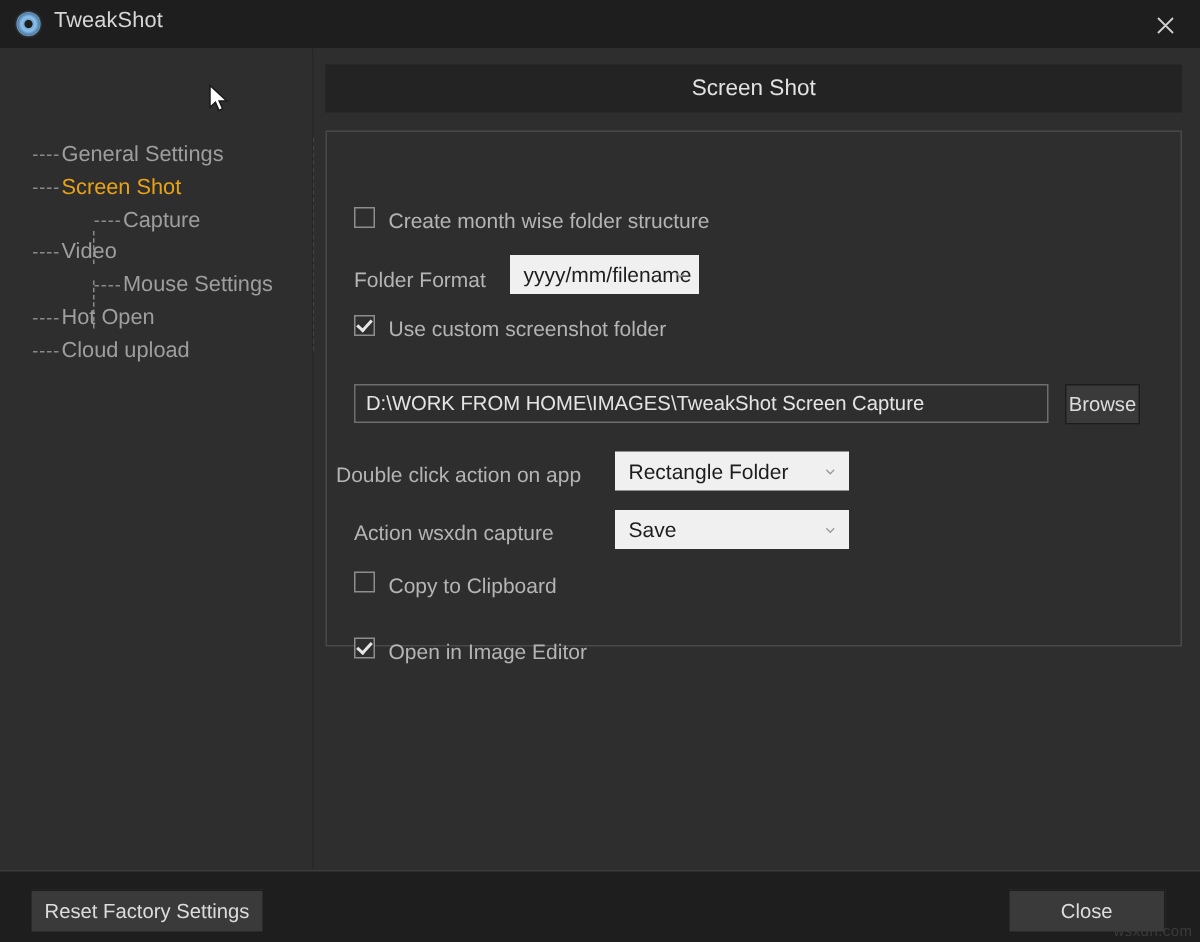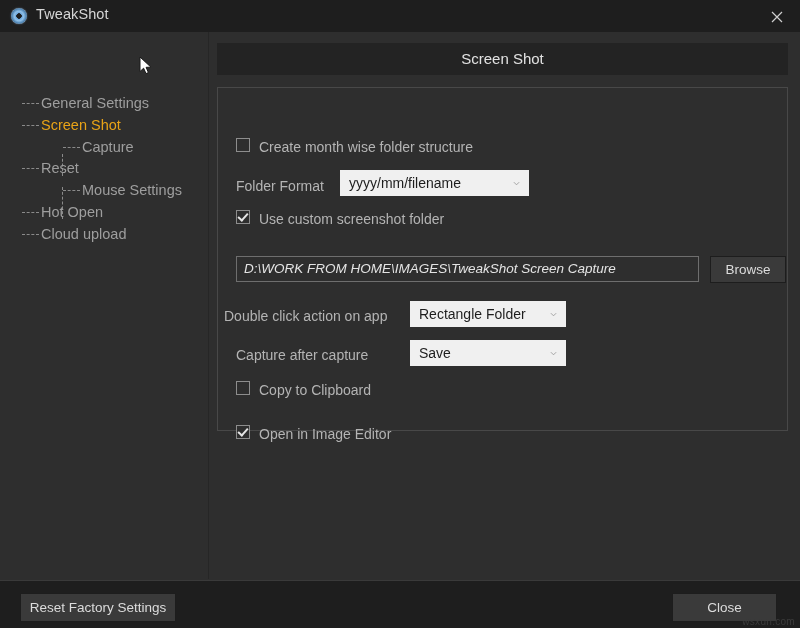--- a/index.html
+++ b/index.html
@@ -190,21 +190,20 @@
     box-sizing: border-box;
     color: #e4e4e4;
     font-size: 13.5px;
     cursor: text;
   }
   .pathfield span {
     position: absolute;
     left: 7px; top: 0;
     line-height: 24px;
     white-space: nowrap;
-    font-style: italic;
   }
 
   .btn {
     position: absolute;
     background: #3a3a3a;
     border: 1px solid #1d1d1d;
     box-sizing: border-box;
     color: #dcdcdc;
     font-size: 13.5px;
     text-align: center;
@@ -267,21 +266,21 @@
       <div class="tree-item selected" id="ti1" style="left: 22px; top: 58px;">
         <span class="dash"></span>
         <span class="tlabel">Screen Shot</span>
       </div>
       <div class="tree-item" id="ti2" style="left: 63px; top: 80px;">
         <span class="dash"></span>
         <span class="tlabel">Capture</span>
       </div>
       <div class="tree-item" id="ti3" style="left: 22px; top: 101px;">
         <span class="dash"></span>
-        <span class="tlabel">Reset</span>
+        <span class="tlabel">Video</span>
       </div>
       <div class="tree-item" id="ti4" style="left: 63px; top: 123px;">
         <span class="dash"></span>
         <span class="tlabel">Mouse Settings</span>
       </div>
       <div class="tree-item" id="ti5" style="left: 22px; top: 145px;">
         <span class="dash"></span>
         <span class="tlabel">Hot Open</span>
       </div>
       <div class="tree-item" id="ti6" style="left: 22px; top: 167px;">
@@ -296,46 +295,46 @@
     <div class="panel-header">Screen Shot</div>
 
     <div class="groupbox">
 
       <div class="chkrow" style="left:18px; top:50px;">
         <span class="chkbox"></span>
         <span class="chklabel">Create month wise folder structure</span>
       </div>
 
       <div class="fld-label" style="left:18px; top:88px;">Folder Format</div>
-      <div class="combo" style="left:122px; top:82px; width:189px;">
+      <div class="combo" style="left:122px; top:82px; width:126px;">
         <span class="ctext">yyyy/mm/filename</span>
         <svg class="carrow" viewBox="0 0 8 8">
           <path d="M1 2.5 L4 5.5 L7 2.5" stroke="#9a9a9a" stroke-width="1" fill="none"></path>
         </svg>
       </div>
 
       <div class="chkrow" style="left:18px; top:122px;">
         <span class="chkbox checked"></span>
         <span class="chklabel">Use custom screenshot folder</span>
       </div>
 
       <div class="pathfield" style="left:18px; top:168px; width:463px;">
         <span>D:\WORK FROM HOME\IMAGES\TweakShot Screen Capture</span>
       </div>
-      <div class="btn" style="left:492px; top:168px; width:76px; height:27px;">Browse</div>
+      <div class="btn" style="left:492px; top:168px; width:50px; height:27px;">Browse</div>
 
       <div class="fld-label" style="left:6px; top:218px;">Double click action on app</div>
       <div class="combo" style="left:192px; top:213px; width:156px;">
         <span class="ctext">Rectangle Folder</span>
         <svg class="carrow" viewBox="0 0 8 8">
           <path d="M1 2.5 L4 5.5 L7 2.5" stroke="#9a9a9a" stroke-width="1" fill="none"></path>
         </svg>
       </div>
 
-      <div class="fld-label" style="left:18px; top:257px;">Capture after capture</div>
+      <div class="fld-label" style="left:18px; top:257px;">Action wsxdn capture</div>
       <div class="combo" style="left:192px; top:252px; width:156px;">
         <span class="ctext">Save</span>
         <svg class="carrow" viewBox="0 0 8 8">
           <path d="M1 2.5 L4 5.5 L7 2.5" stroke="#9a9a9a" stroke-width="1" fill="none"></path>
         </svg>
       </div>
 
       <div class="chkrow" style="left:18px; top:293px;">
         <span class="chkbox"></span>
         <span class="chklabel">Copy to Clipboard</span>

